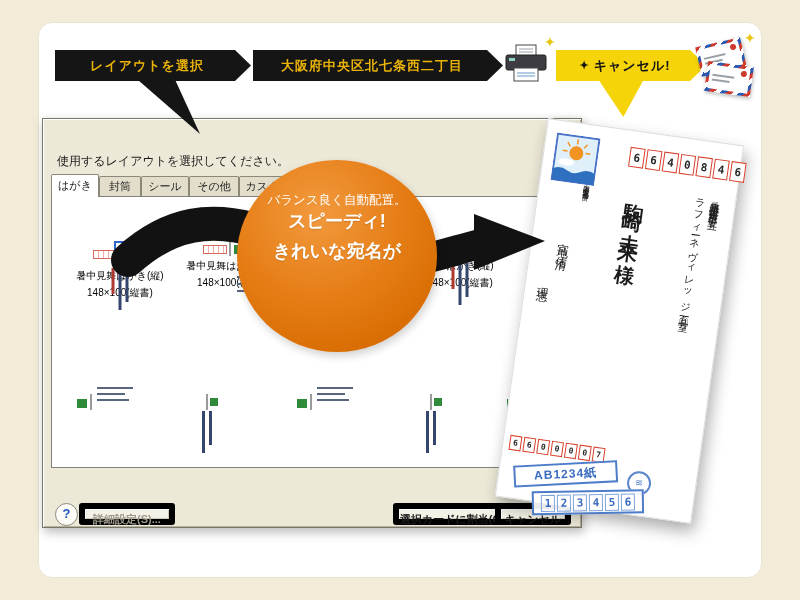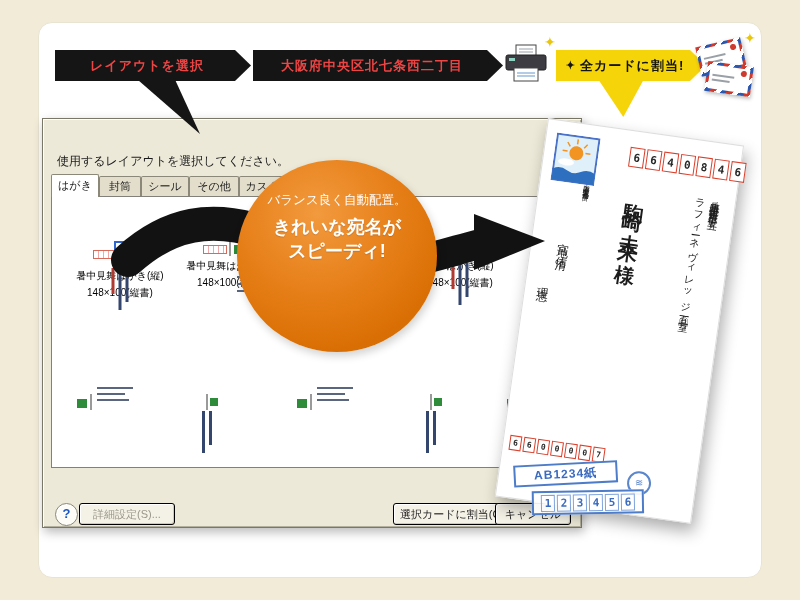--- a/index.html
+++ b/index.html
@@ -3,21 +3,21 @@
 <meta charset="utf-8">
 <style>
   html,body{margin:0;padding:0;}
   .stage{position:relative;width:800px;height:600px;background:#f1ebd8;overflow:hidden;
          font-family:"Liberation Sans",sans-serif;}
   .panel{position:absolute;left:38px;top:22px;width:722px;height:554px;background:#ffffff;
          border:1px solid #e9e3d2;border-radius:14px;}
 
   
   .step{position:absolute;top:50px;height:31px;z-index:50;display:flex;align-items:center;
-        justify-content:center;font-size:13px;font-weight:bold;letter-spacing:1px;color:#ef4444;
+        justify-content:center;font-size:13px;font-weight:bold;letter-spacing:1px;color:#eab308;
         background:#151515;padding-right:12px;box-sizing:border-box;
         clip-path:polygon(0 0, calc(100% - 16px) 0, 100% 50%, calc(100% - 16px) 100%, 0 100%);}
   .step1{left:55px;width:196px;}
   .step2{left:253px;width:250px;}
   .step3{left:556px;width:150px;background:#f5d40a;color:#141414;}
   .s3spark{margin-right:4px;font-size:11px;}
   .tail-black{position:absolute;left:138px;top:80px;width:62px;height:54px;background:#151515;
         z-index:15;clip-path:polygon(0 0,60% 0,100% 100%);}
   .tail-yellow{position:absolute;left:598px;top:79px;width:46px;height:38px;background:#f5d40a;
         z-index:50;clip-path:polygon(0 0,100% 0,55% 100%);}
@@ -71,22 +71,22 @@
   .thumb-l{width:80px;height:54px;background:#fff;border:1px solid #9a9a9a;position:relative;box-sizing:border-box;}
   .thumb-l .stp{position:absolute;right:4px;top:4px;width:10px;height:9px;background:#2e8b3a;}
   .thumb-l .hl{position:absolute;left:6px;bottom:8px;width:40px;}
   .thumb-l .hl i{display:block;height:2px;background:#5a6680;margin-top:4px;}
   .thumb-l .hl .w1{width:36px;} .thumb-l .hl .w2{width:28px;} .thumb-l .hl .w3{width:32px;}
   .thumb-p{width:42px;height:66px;background:#fff;border:1px solid #9a9a9a;position:relative;box-sizing:border-box;}
   .thumb-p .stp{position:absolute;left:3px;top:3px;width:8px;height:8px;background:#2e8b3a;}
   .thumb-p .bars{top:16px;}
   .r2a{left:38px;} .r2b{left:154px;} .r2c{left:258px;} .r2d{left:378px;} .r2e{left:468px;}
   .dbtn{position:absolute;top:384px;height:22px;font-size:11px;background:#f4f1e6;
-        border:1px solid #000000;border-radius:3px;color:#1a1a1a;text-align:center;line-height:20px;
-        box-sizing:border-box;box-shadow:inset 1px 1px 0 #fff,inset -1px -1px 0 #cfcab6;cursor:default;}
+        border:6px solid #000000;border-radius:3px;color:#1a1a1a;text-align:center;line-height:20px;
+        box-sizing:border-box;box-shadow:inset 1px 1px 0 #fff,inset -1px -1px 0 #cfcab6;cursor:default;font-weight:bold;}
   .dbtn.disabled{color:#9b978a;}
   .b-details{left:36px;width:96px;}
   .b-all{left:236px;width:110px;}
   .b-sel{left:350px;width:118px;}
   .b-cancel{left:452px;width:76px;}
   .hbtn{position:absolute;left:12px;top:384px;width:21px;height:21px;border-radius:50%;
         border:1px solid #8b8878;background:#fdfcf7;color:#1a56c4;font-weight:bold;font-size:13px;
         text-align:center;line-height:19px;box-shadow:inset 1px 1px 0 #fff;}
 
   
@@ -322,43 +322,43 @@
         <span>2</span>
         <span>3</span>
         <span>4</span>
         <span>5</span>
         <span>6</span>
       </div>
   </div>
 
   <div class="bubble">
     <div class="bl">バランス良く自動配置。</div>
+    <div class="be">スピーディ!</div>
     <div class="be first">きれいな宛名が</div>
-    <div class="be">スピーディ!</div>
   </div>
 
   <div class="step step1">
     <span>レイアウトを選択</span>
   </div>
   <div class="step step2">
     <span>大阪府中央区北七条西二丁目</span>
   </div>
   <svg class="printer" viewBox="0 0 46 40">
     <rect x="13" y="1" width="20" height="11" fill="#ffffff" stroke="#444444"></rect>
     <line x1="16" y1="5" x2="30" y2="5" stroke="#9aa0a8"></line>
     <line x1="16" y1="8" x2="30" y2="8" stroke="#9aa0a8"></line>
     <rect x="3" y="11" width="40" height="15" rx="2" fill="#3c3c42" stroke="#222222"></rect>
     <rect x="6" y="14" width="6" height="3" fill="#8fd4c2"></rect>
     <rect x="11" y="24" width="24" height="13" fill="#ffffff" stroke="#444444"></rect>
     <line x1="14" y1="29" x2="32" y2="29" stroke="#6699cc"></line>
     <line x1="14" y1="32" x2="32" y2="32" stroke="#6699cc"></line>
   </svg>
   <div class="step step3">
     <span class="s3spark">✦</span>
-    <span>全カードに割当!</span>
+    <span>キャンセル!</span>
   </div>
   <div class="tail-yellow"></div>
   <span class="spark a">✦</span>
   <span class="spark b">✦</span>
   <div class="pcmini pcm-a">
     <div class="in">
         <span class="dot"></span>
         <span class="ln l1"></span>
         <span class="ln l2"></span>
       </div>

